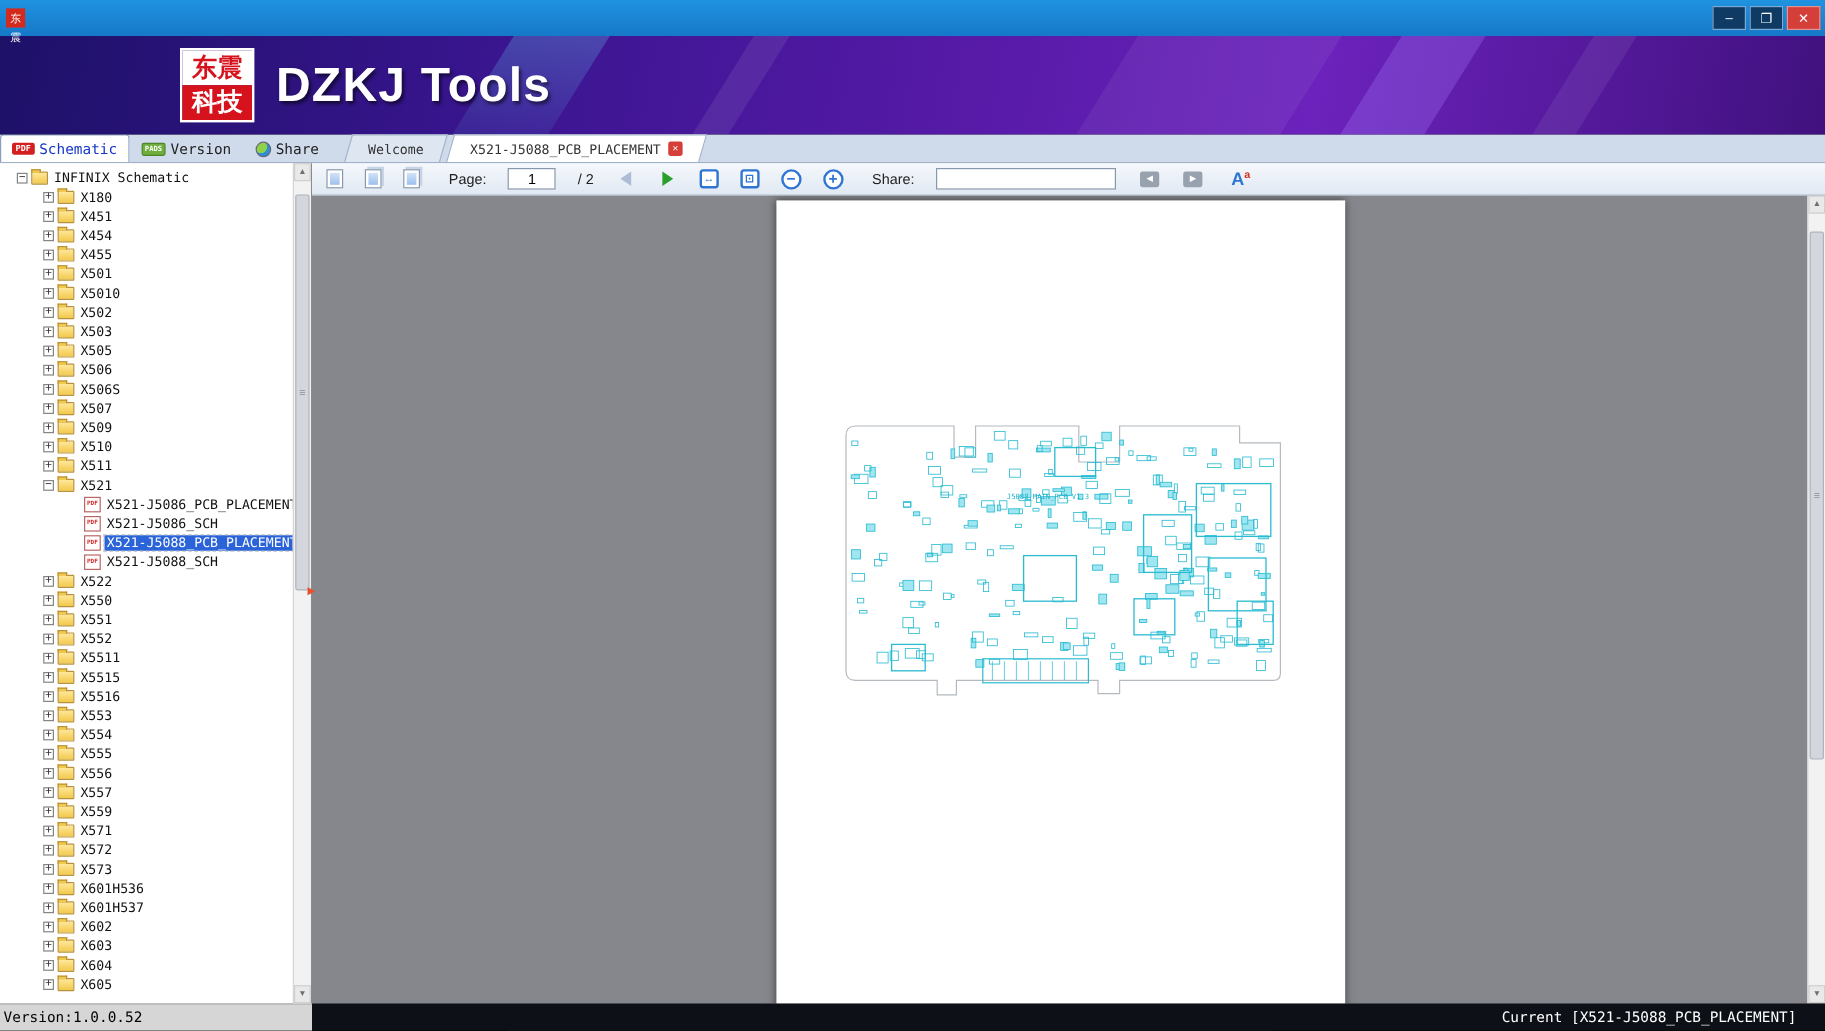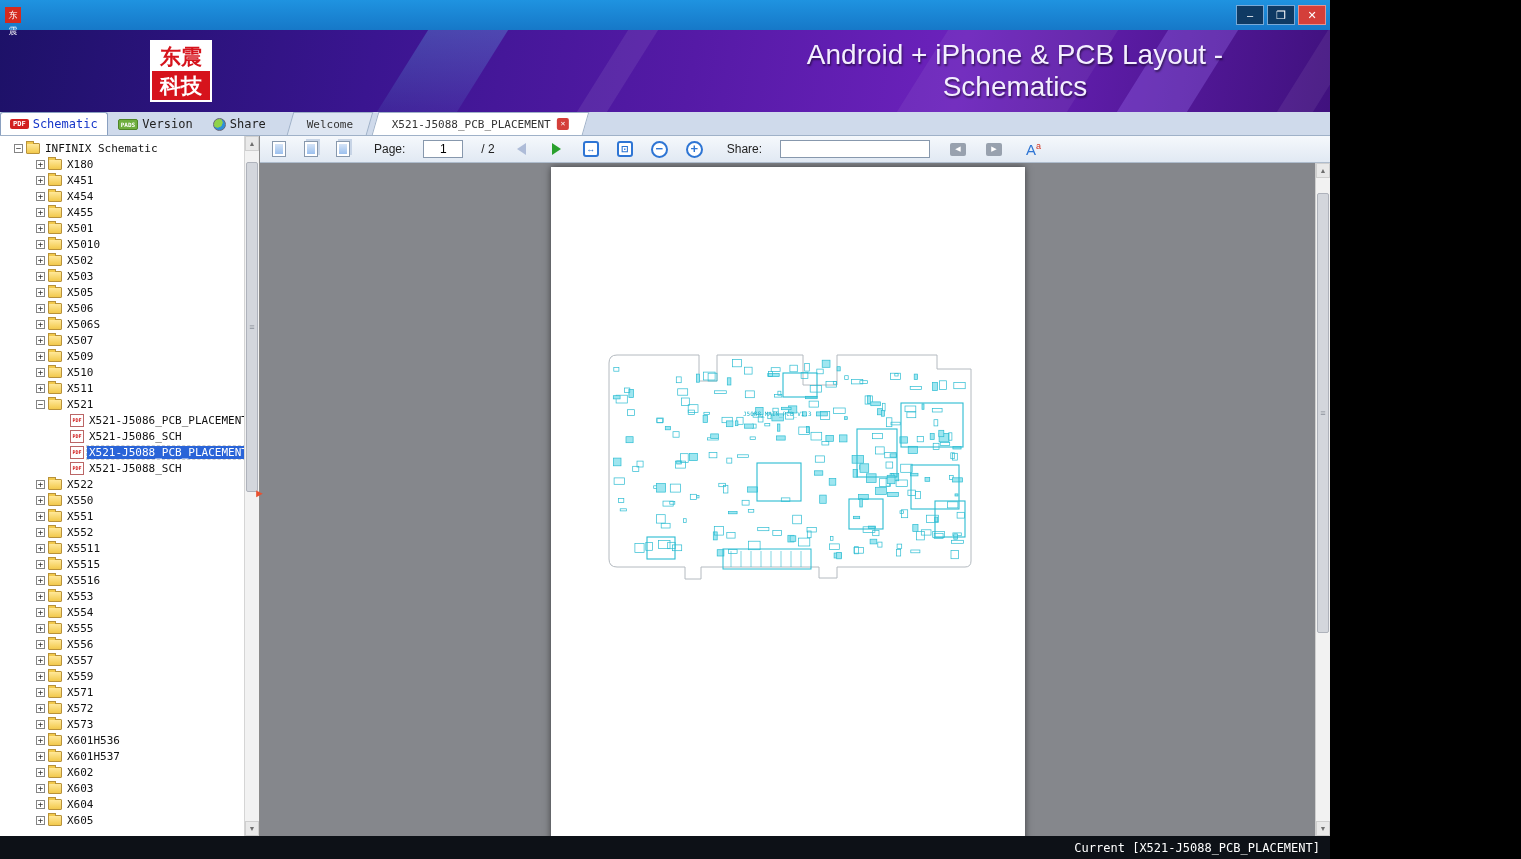--- a/index.html
+++ b/index.html
@@ -1,17 +1,17 @@
 <!DOCTYPE html>
 <html><head>
 <meta charset="utf-8">
 <style>
 *{margin:0;padding:0;box-sizing:border-box}
 html,body{width:1521px;height:859px;overflow:hidden;font-family:"Liberation Sans",sans-serif;background:#000}
-.app{position:relative;width:1330px;height:859px;display:flex;flex-direction:column}
+.app{position:relative;width:1521px;height:859px;display:flex;flex-direction:column}
 
 
 .titlebar{flex:0 0 30px;height:30px;background:linear-gradient(#1f93e0,#1678c8);display:flex;align-items:center;position:relative}
 .app-icon{width:16px;height:16px;margin-left:5px;background:#d42a1e;color:#fff;font-size:9px;line-height:16px;text-align:center;z-index:2}
 .title-text{position:absolute;left:0;right:0;text-align:center;color:#fff;font-size:14px}
 .win-buttons{margin-left:auto;display:flex;gap:3px;margin-right:4px;z-index:2}
 .winbtn{width:28px;height:20px;display:flex;align-items:center;justify-content:center;color:#fff;font-size:11px;border:1px solid #79a9d6;background:#0f3a63;cursor:default}
 .winbtn.close{background:#d43f3a;border-color:#e49390}
 
 
@@ -67,34 +67,34 @@
 .pageicon::after{content:"";position:absolute;inset:2px;background:linear-gradient(#d4e3f7,#9cc0ee)}
 .pageicon.dbl{box-shadow:2px -2px 0 #c7d4e6}
 .page-input{width:40px;height:18px;border:1px solid #8798ad;text-align:center;font-size:12px;font-family:"Liberation Sans",sans-serif;background:#fff}
 .navtri{width:0;height:0;border-style:solid;margin:0 4px}
 .navtri.prev{border-width:6px 9px 6px 0;border-color:transparent #aebcd8 transparent transparent}
 .navtri.next{border-width:6px 0 6px 9px;border-color:transparent transparent transparent #29a02c}
 .fiticon{width:16px;height:16px;border:2px solid #2e75d4;border-radius:3px;color:#2e75d4;font-size:9px;display:flex;align-items:center;justify-content:center;font-weight:bold;background:#fff}
 .zoombtn{width:17px;height:17px;border:2px solid #2e75d4;border-radius:50%;color:#2e75d4;font-size:13px;font-weight:bold;display:flex;align-items:center;justify-content:center;line-height:0;background:#fff}
 .find-input{width:150px;height:18px;border:1px solid #8798ad;font-size:12px;padding:0 4px;background:#fff}
 .resicon{width:16px;height:13px;background:#98a1ae;border-radius:2px;color:#fff;font-size:7px;display:flex;align-items:center;justify-content:center;margin-left:2px}
-.fonticon{color:#2e75d4;font-weight:normal;font-size:15px;margin-left:6px;line-height:1}
+.fonticon{color:#2e75d4;font-weight:bold;font-size:15px;margin-left:6px;line-height:1}
 .fonticon .sup{font-size:9px;color:#d2321e;vertical-align:super}
 .tlbl{margin-left:6px}
 
 .viewer{flex:1;background:#85878c;position:relative;overflow:hidden}
 .page{position:absolute;left:50%;transform:translateX(calc(-50% - 7px));top:4px;width:474px;height:720px;background:#fff;box-shadow:0 0 7px rgba(0,0,0,.55)}
 .page svg{width:474px;height:669px;display:block}
 .vscroll{position:absolute;right:0;top:0;bottom:0;width:15px;background:#f2f2f2;border-left:1px solid #cfcfcf}
 .vthumb{position:absolute;left:1px;width:12px;background:#d3d6dc;border:1px solid #aeb2bb;border-radius:2px;display:flex;align-items:center;justify-content:center;color:#8a8f99;font-size:9px}
 
 
 .statusbar{flex:0 0 23px;height:23px;display:flex;font-family:"DejaVu Sans Mono",monospace;font-size:12px}
 .status-left{width:260px;flex:0 0 260px;background:#d6d6d6;color:#000;display:flex;align-items:center;padding-left:3px;border-top:1px solid #9a9a9a}
-.status-right{flex:1;background:#0d1117;color:#fff;display:flex;align-items:center;justify-content:flex-end;padding-right:10px}
+.status-right{flex:1;background:#0d1117;color:#fff;display:flex;align-items:center;justify-content:flex-end;padding-right:24px}
 </style>
 </head>
 <body>
 
 <div class="app">
 
   <div class="titlebar">
     <div class="app-icon">东震</div>
     <div class="win-buttons">
       <div class="winbtn">–</div>
@@ -106,21 +106,21 @@
   <div class="banner">
     <div class="streak s1"></div>
     <div class="streak s2"></div>
     <div class="streak s3"></div>
     <div class="streak s4"></div>
     <div class="streak s5"></div>
     <div class="logo">
       <div class="l1">东震</div>
       <div class="l2">科技</div>
     </div>
-    <div class="tagline">Android + iPhone &amp; PCB Layout - Schematics</div>
+    <div class="app-name">DZKJ Tools</div>
   </div>
 
   <div class="tabrow">
     <div class="apptab active">
       <span class="pdf-badge">PDF</span>
       <span>Schematic</span>
     </div>
     <div class="apptab">
       <span class="pads-badge">PADS</span>
       <span>Version</span>
@@ -640,15 +640,16 @@
           <div class="vthumb" style="top:30px;height:440px">
               <span>≡</span>
             </div>
           <div class="scrollbtn sb-down">▼</div>
         </div>
       </div>
     </div>
   </div>
 
   <div class="statusbar">
+    <div class="status-left">Version:1.0.0.52</div>
     <div class="status-right">Current [X521-J5088_PCB_PLACEMENT]</div>
   </div>
 </div>
 
 </body></html>

